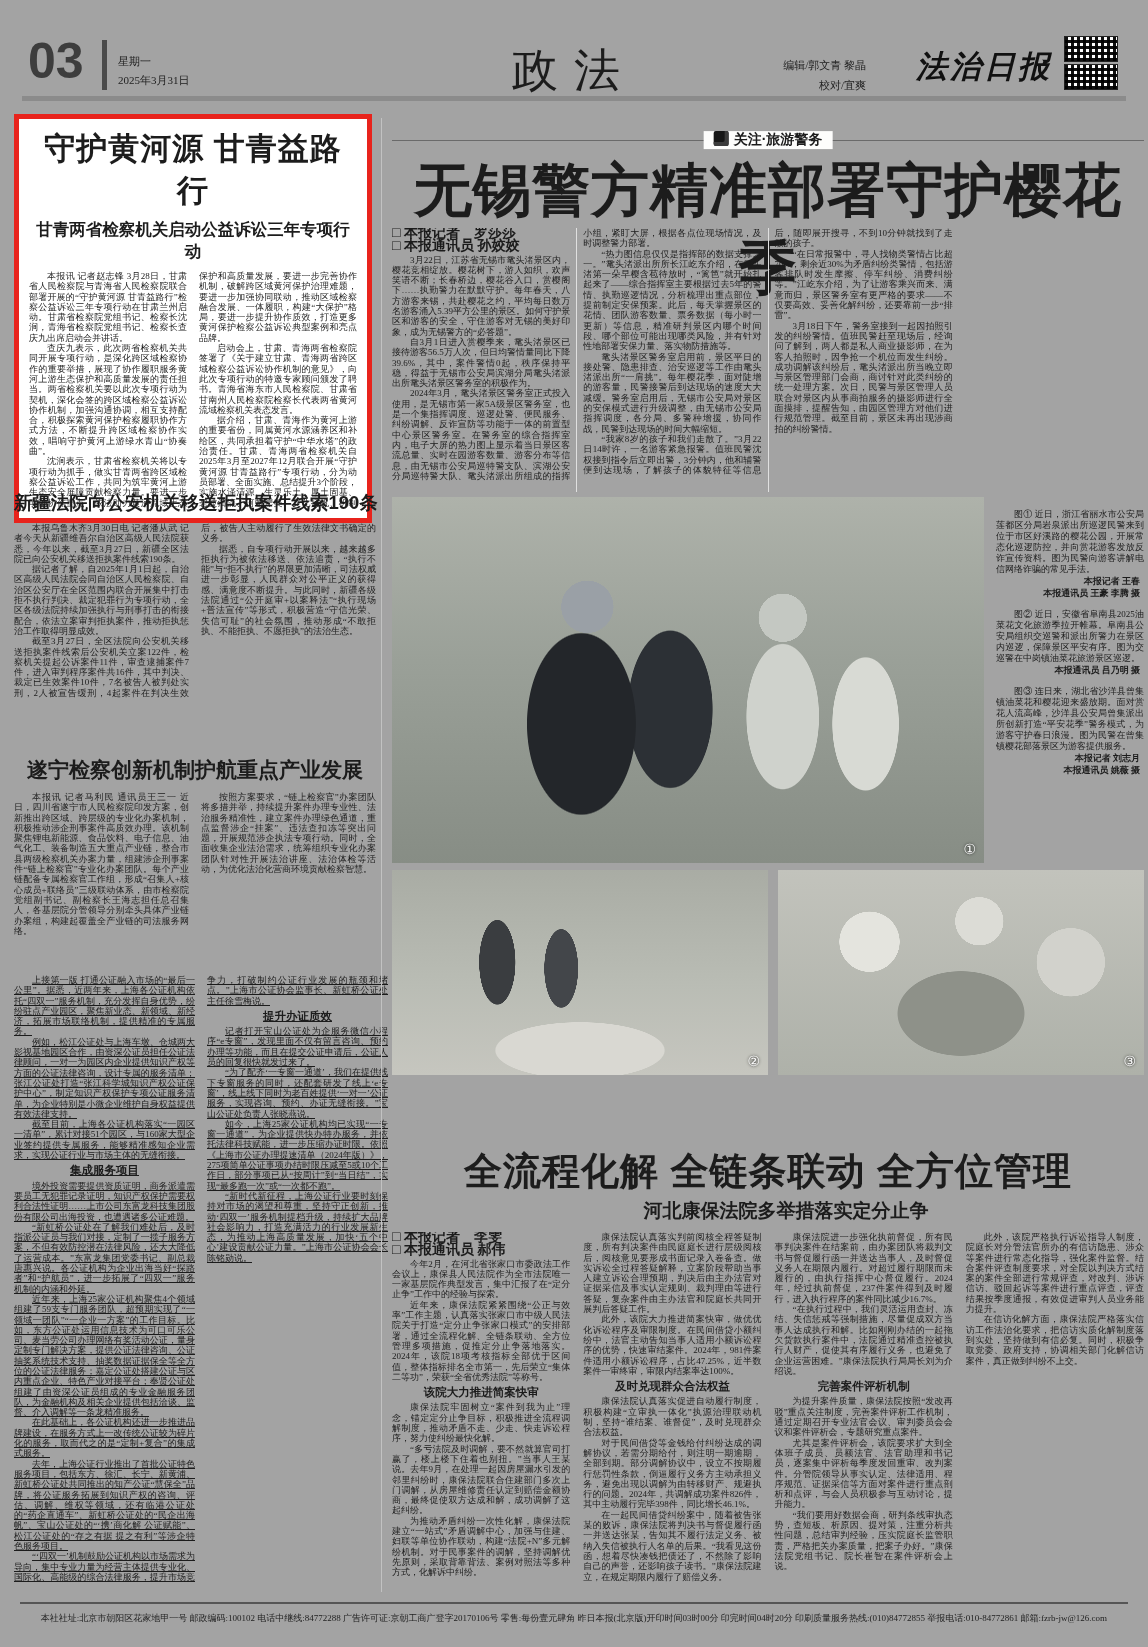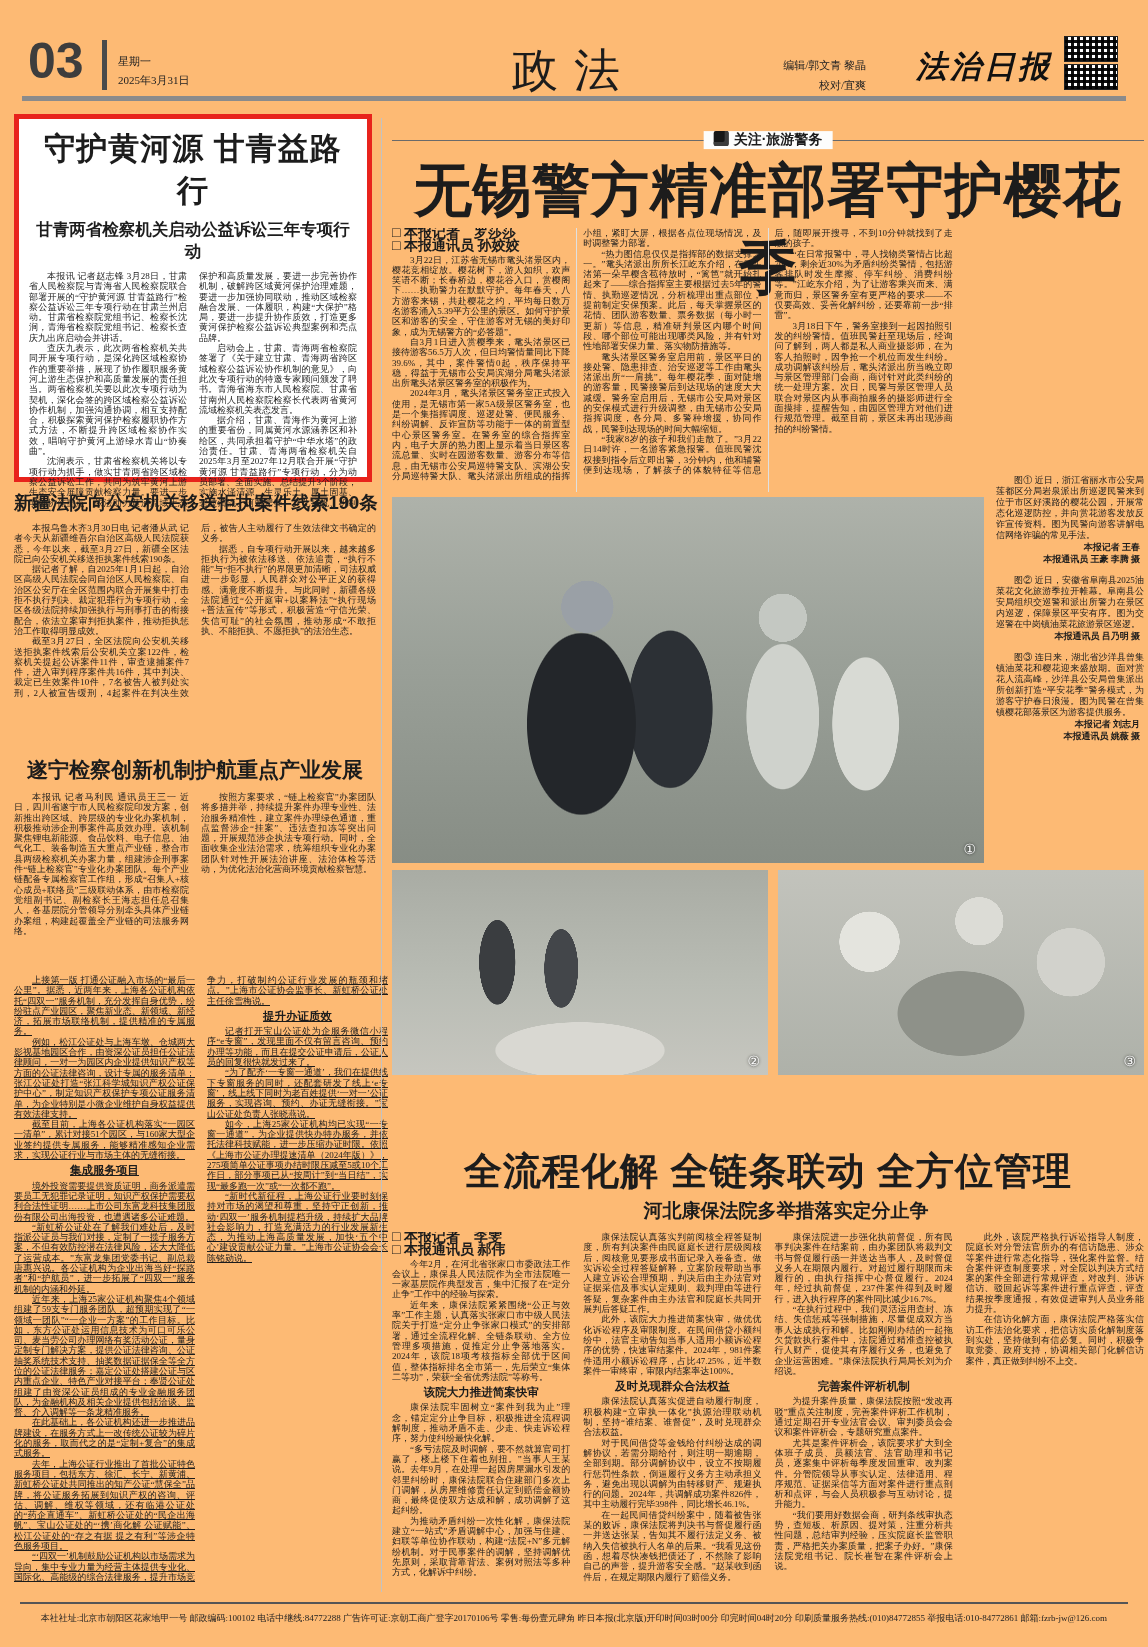--- a/index.html
+++ b/index.html
@@ -1,16 +1,16 @@
 <!DOCTYPE html>
 <html><head>
 <meta charset="utf-8">
 <style>
   html,body{margin:0;padding:0;background:#e9e7e2;}
-  .page{position:relative;width:1148px;height:1647px;margin:0 auto;background:#fdba74;
+  .page{position:relative;width:1148px;height:1647px;margin:0 auto;background:#a3a3a3;
         font-family:"Liberation Serif","DejaVu Serif",serif;color:#1c1c1c;overflow:hidden;}
   .abs{position:absolute;}
   
   .pagenum{left:28px;top:36px;font-family:"Liberation Sans","DejaVu Sans",sans-serif;
            font-size:50px;font-weight:bold;color:#3d3d3d;line-height:1;}
   .pagebar{left:102px;top:40px;width:5px;height:50px;background:#4a4a4a;}
   .dateblock{left:118px;top:52px;font-size:11px;line-height:1.7;color:#222;}
   .section-title{left:0;right:0;top:40px;text-align:center;font-size:46px;font-weight:400;
                  letter-spacing:16px;font-family:"Liberation Serif",serif;}
   .editors{right:282px;top:56px;font-size:11px;text-align:right;line-height:1.8;color:#222;}
@@ -23,21 +23,21 @@
   .qr2{top:64px;}
   .hdr-rule{left:22px;right:22px;top:96px;height:5px;background:#8b8b8b;}
   
   .flowbody{column-fill:auto;overflow:hidden;text-align:justify;}
   .flowbody p.para{margin:0;text-indent:2em;}
   .flowbody .subhead{text-align:center;font-weight:bold;font-size:11.5px;margin:5px 0;
                      font-family:"Liberation Sans","DejaVu Sans",sans-serif;break-inside:avoid;}
   .flowbody .byline{font-weight:bold;font-size:14px;margin:0 0 3px 0;}
   .bodytext{font-size:9px;line-height:10.3px;}
   
-  .leadbox{left:14px;top:114px;width:358px;height:368px;border:5px solid #e8231c;
+  .leadbox{left:14px;top:114px;width:358px;height:409px;border:5px solid #e8231c;
            background:#fff;box-sizing:border-box;padding:9px 10px;}
   .lead-title{text-align:center;font-size:31px;font-weight:900;letter-spacing:1px;
               font-family:"Liberation Sans","DejaVu Sans",sans-serif;}
   .lead-sub{text-align:center;font-size:16.5px;font-weight:bold;margin-top:7px;}
   .lead-body{margin-top:8px;height:246px;column-count:2;column-gap:12px;}
   
   .xj{left:14px;top:490px;width:362px;}
   .xj-title,.sn-title{text-align:center;font-weight:900;white-space:nowrap;
         font-family:"Liberation Sans","DejaVu Sans",sans-serif;}
   .xj-title{font-size:18.5px;}
@@ -79,21 +79,21 @@
   .ph3{left:778px;top:870px;width:366px;height:205px;
        background:
          radial-gradient(circle 30px at 25% 35%,#e4e4de 0 100%,transparent 101%),
          radial-gradient(circle 24px at 55% 25%,#dcdcd6 0 100%,transparent 101%),
          radial-gradient(circle 34px at 80% 45%,#d2d2cc 0 100%,transparent 101%),
          radial-gradient(ellipse 90px 60px at 50% 70%,#8e9189 0 70%,transparent 71%),
          linear-gradient(180deg,#c2c3bc 0%,#aeb1a9 100%);}
   .ph-label{position:absolute;right:8px;bottom:5px;color:#fff;font-size:14px;
             text-shadow:0 0 3px #000;}
   
-  .caps{left:996px;top:475px;width:148px;font-size:9px;line-height:11px;text-align:justify;}
+  .caps{left:996px;top:509px;width:148px;font-size:9px;line-height:11px;text-align:justify;}
   .caps p{margin:0;text-indent:2em;}
   .caps .credit{text-align:right;font-weight:bold;text-indent:0;padding-right:4px;margin:1px 0;}
   .caps .capblock{margin-bottom:10px;}
   
   .kb-headline{left:392px;top:1146px;width:752px;text-align:center;font-size:38px;font-weight:900;
                font-family:"Liberation Sans","DejaVu Sans",sans-serif;letter-spacing:1px;}
   .kb-sub{left:410px;top:1198px;width:752px;text-align:center;font-size:19px;font-weight:bold;}
   .kb-body{left:392px;top:1232px;width:752px;height:360px;column-count:4;column-gap:13px;}
   
   .ft-rule{left:20px;right:20px;top:1602px;height:2px;background:#555;}
@@ -227,21 +227,21 @@
       <p class="para">近年来，康保法院紧紧围绕“公正与效率”工作主题，认真落实张家口市中级人民法院关于打造“定分止争张家口模式”的安排部署，通过全流程化解、全链条联动、全方位管理多项措施，促推定分止争落地落实。2024年，该院18项考核指标全部优于区间值，整体指标排名全市第一，先后荣立“集体二等功”，荣获“全省优秀法院”等称号。</p>
       <div class="subhead">该院大力推进简案快审</div>
       <p class="para">康保法院牢固树立“案件到我为止”理念，锚定定分止争目标，积极推进全流程调解制度，推动矛盾不走、少走、快走诉讼程序，努力使纠纷最快化解。</p>
       <p class="para">“多亏法院及时调解，要不然就算官司打赢了，楼上楼下住着也别扭。”当事人王某说。去年9月，在处理一起因房屋漏水引发的邻里纠纷时，康保法院联合住建部门多次上门调解，从房屋维修责任认定到赔偿金额协商，最终促使双方达成和解，成功调解了这起纠纷。</p>
       <p class="para">为推动矛盾纠纷一次性化解，康保法院建立“一站式”矛盾调解中心，加强与住建、妇联等单位协作联动，构建“法院+N”多元解纷机制。对于民事案件的调解，坚持调解优先原则，采取背靠背法、案例对照法等多种方式，化解诉中纠纷。</p>
       <p class="para">康保法院认真落实判前阅核全程答疑制度，所有判决案件由民庭庭长进行层级阅核后，阅核意见要形成书面记录入卷备查。做实诉讼全过程答疑解释，立案阶段帮助当事人建立诉讼合理预期，判决后由主办法官对证据采信及事实认定规则、裁判理由等进行答疑，复杂案件由主办法官和院庭长共同开展判后答疑工作。</p>
       <p class="para">此外，该院大力推进简案快审，做优优化诉讼程序及审限制度。在民间借贷小额纠纷中，法官主动告知当事人适用小额诉讼程序的优势，快速审结案件。2024年，981件案件适用小额诉讼程序，占比47.25%，近半数案件一审终审，审限内结案率达100%。</p>
       <div class="subhead">及时兑现群众合法权益</div>
       <p class="para">康保法院认真落实促进自动履行制度，积极构建“立审执一体化”执源治理联动机制，坚持“谁结案、谁督促”，及时兑现群众合法权益。</p>
       <p class="para">对于民间借贷等金钱给付纠纷达成的调解协议，若需分期给付，则注明一期逾期，全部到期。部分调解协议中，设立不按期履行惩罚性条款，倒逼履行义务方主动承担义务，避免出现以调解为由转移财产、规避执行的问题。2024年，共调解成功案件826件，其中主动履行完毕398件，同比增长46.1%。</p>
-      <p class="para">在一起民间借贷纠纷案中，随着被告张某的败诉，康保法院将判决书与督促履行函一并送达张某，告知其不履行法定义务、被纳入失信被执行人名单的后果。“我看见这份函，想着尽快凑钱把债还了，不然除了影响自己的声誉，提升游客安全感。”赵某收到函件后，在规定期限内履行了赔偿义务。</p>
+      <p class="para">在一起民间借贷纠纷案中，随着被告张某的败诉，康保法院将判决书与督促履行函一并送达张某，告知其不履行法定义务、被纳入失信被执行人名单的后果。“我看见这份函，想着尽快凑钱把债还了，不然除了影响自己的声誉，还影响孩子读书。”康保法院建立，在规定期限内履行了赔偿义务。</p>
       <p class="para">康保法院进一步强化执前督促，所有民事判决案件在结案前，由办案团队将裁判文书与督促履行函一并送达当事人，及时督促义务人在期限内履行。对超过履行期限而未履行的，由执行指挥中心督促履行。2024年，经过执前督促，237件案件得到及时履行，进入执行程序的案件同比减少16.7%。</p>
       <p class="para">“在执行过程中，我们灵活运用查封、冻结、失信惩戒等强制措施，尽量促成双方当事人达成执行和解。比如刚刚办结的一起拖欠货款执行案件中，法院通过精准查控被执行人财产，促使其有序履行义务，也避免了企业运营困难。”康保法院执行局局长刘为介绍说。</p>
       <div class="subhead">完善案件评析机制</div>
       <p class="para">为提升案件质量，康保法院按照“发改再驳”重点关注制度，完善案件评析工作机制，通过定期召开专业法官会议、审判委员会会议和案件评析会，专题研究重点案件。</p>
       <p class="para">尤其是案件评析会，该院要求扩大到全体班子成员、员额法官、法官助理和书记员，逐案集中评析每季度发回重审、改判案件。分管院领导从事实认定、法律适用、程序规范、证据采信等方面对案件进行重点剖析和点评，与会人员积极参与互动讨论，提升能力。</p>
       <p class="para">“我们要用好数据会商，研判条线审执态势，查短板、析原因、提对策，注重分析共性问题，总结审判经验，压实院庭长监管职责，严格把关办案质量，把案子办好。”康保法院党组书记、院长崔智在案件评析会上说。</p>
       <p class="para">此外，该院严格执行诉讼指导人制度，院庭长对分管法官所办的有信访隐患、涉众等案件进行常态化指导，强化案件监督。结合案件评查制度要求，对全院以判决方式结案的案件全部进行常规评查，对改判、涉诉信访、驳回起诉等案件进行重点评查，评查结果按季度通报，有效促进审判人员业务能力提升。</p>
       <p class="para">在信访化解方面，康保法院严格落实信访工作法治化要求，把信访实质化解制度落到实处，坚持做到有信必复。同时，积极争取党委、政府支持，协调相关部门化解信访案件，真正做到纠纷不上交。</p>
     </div>
 

